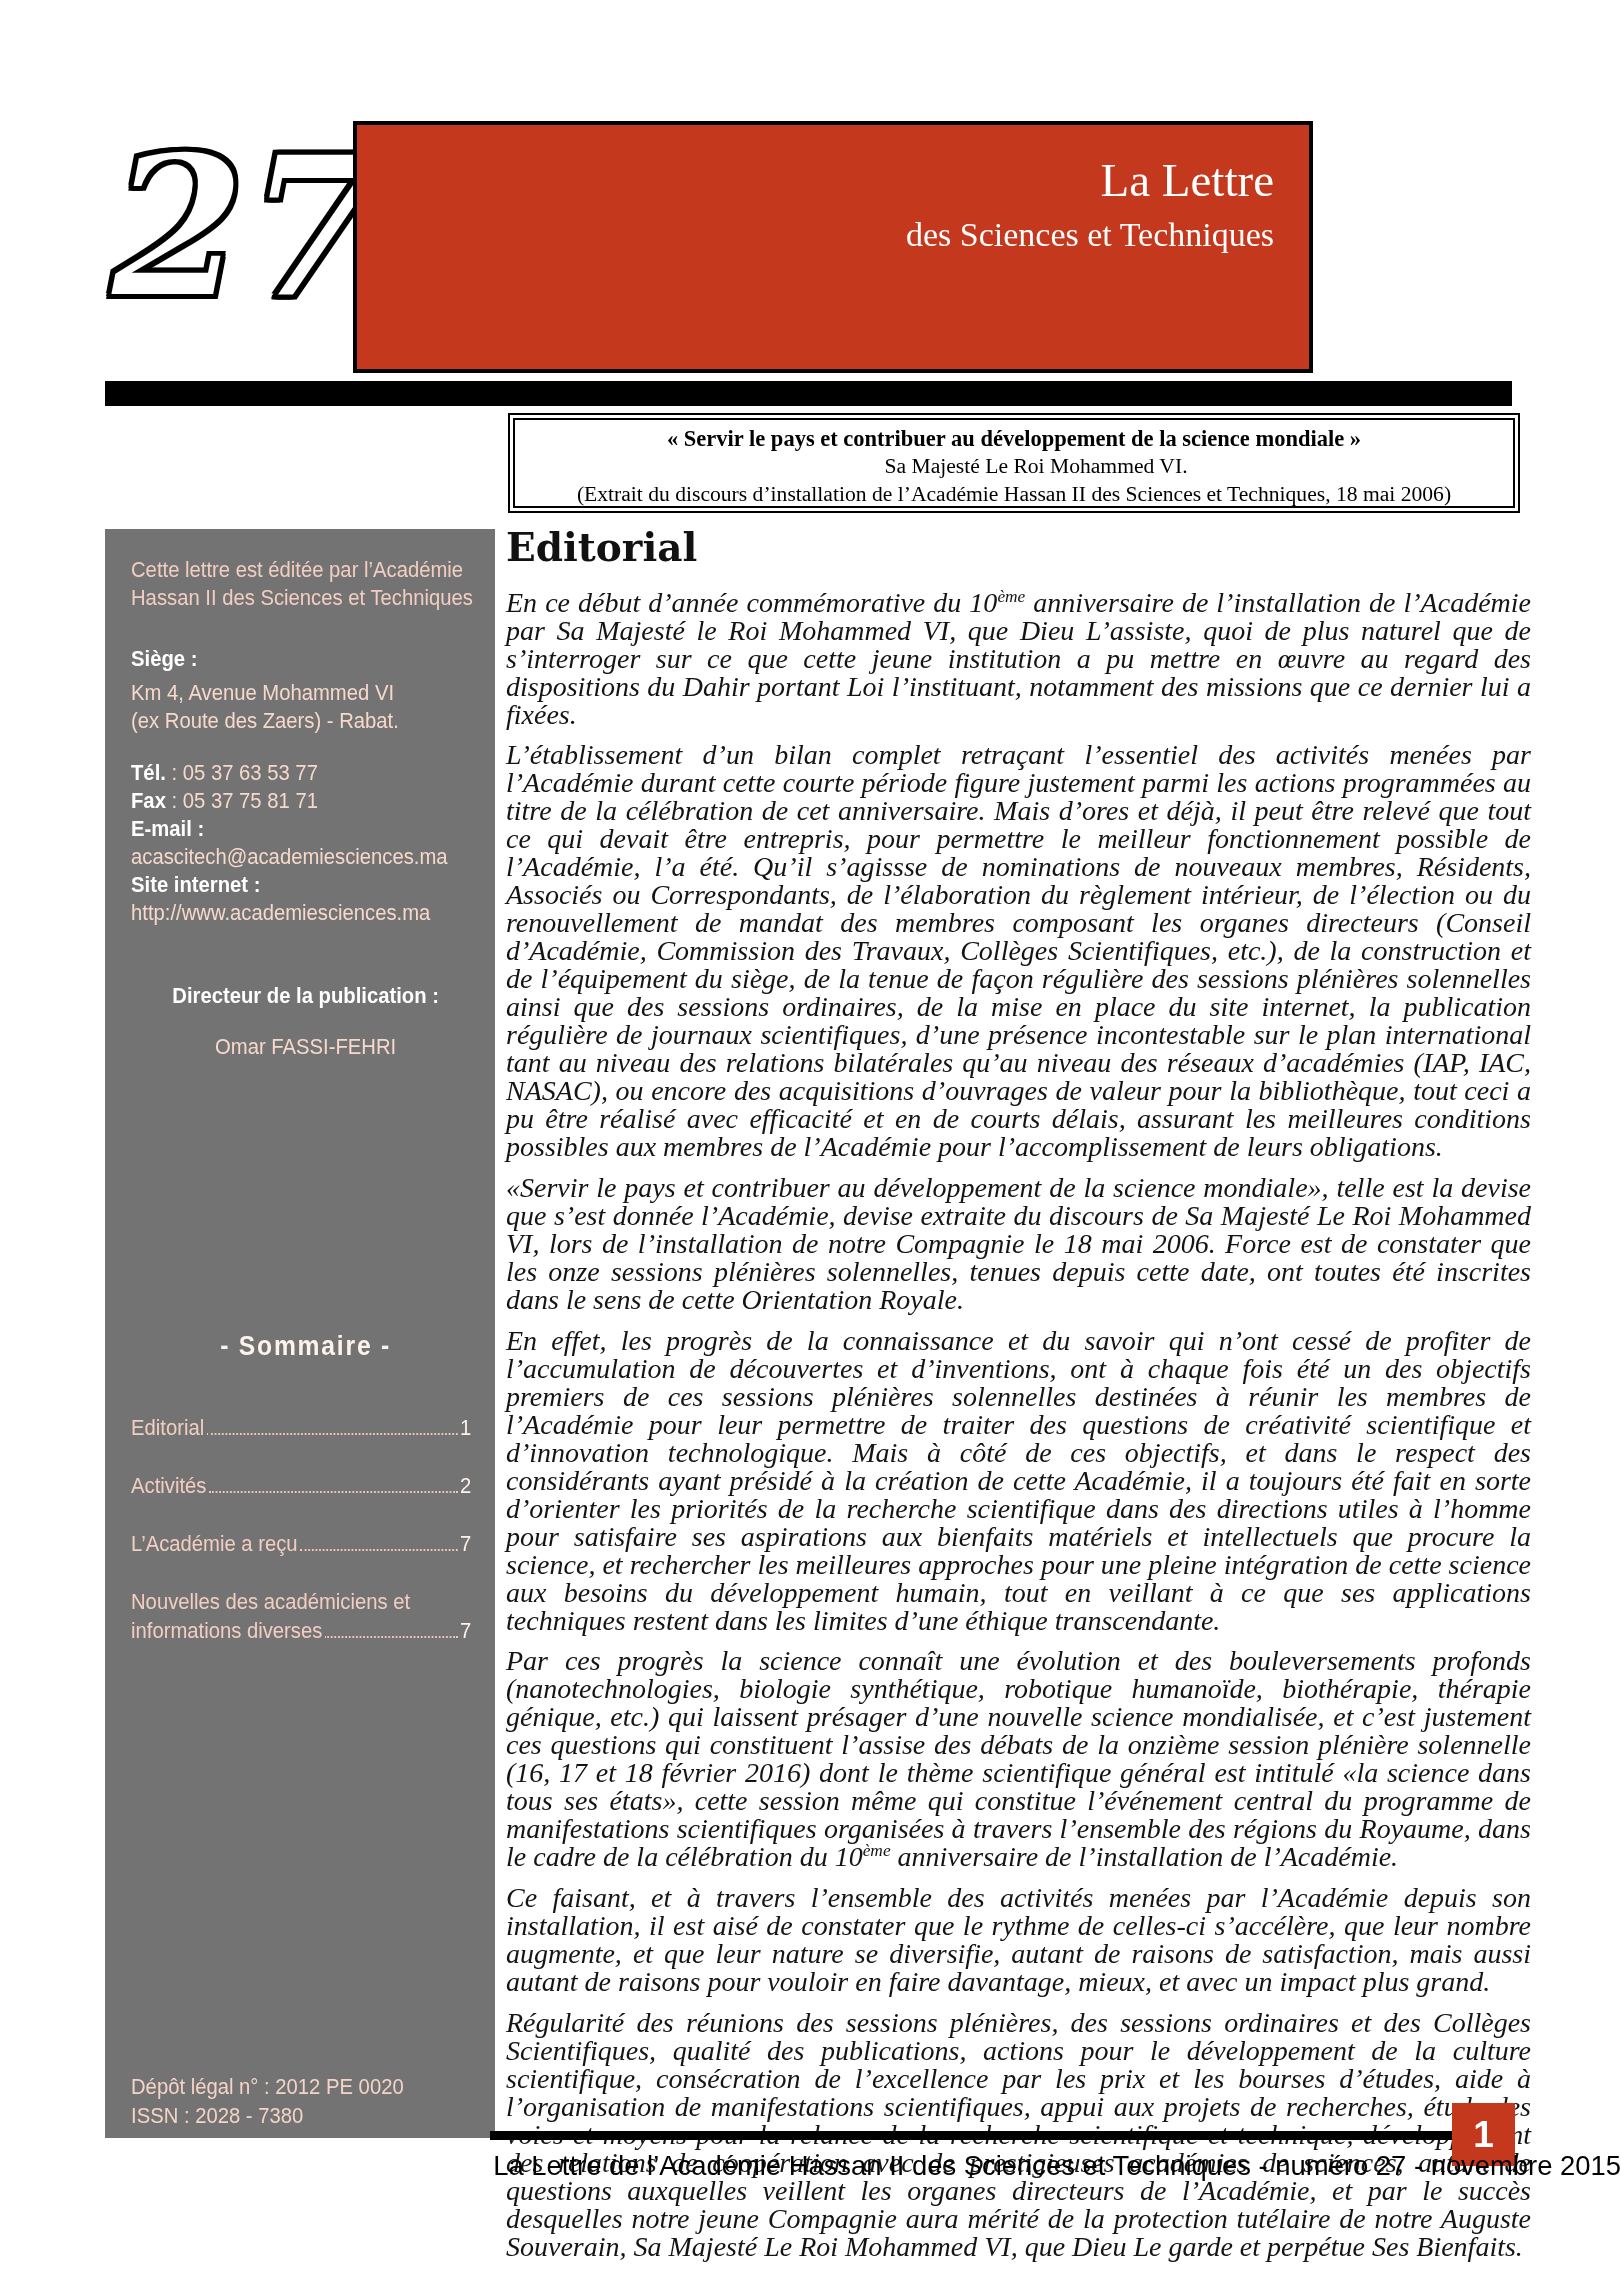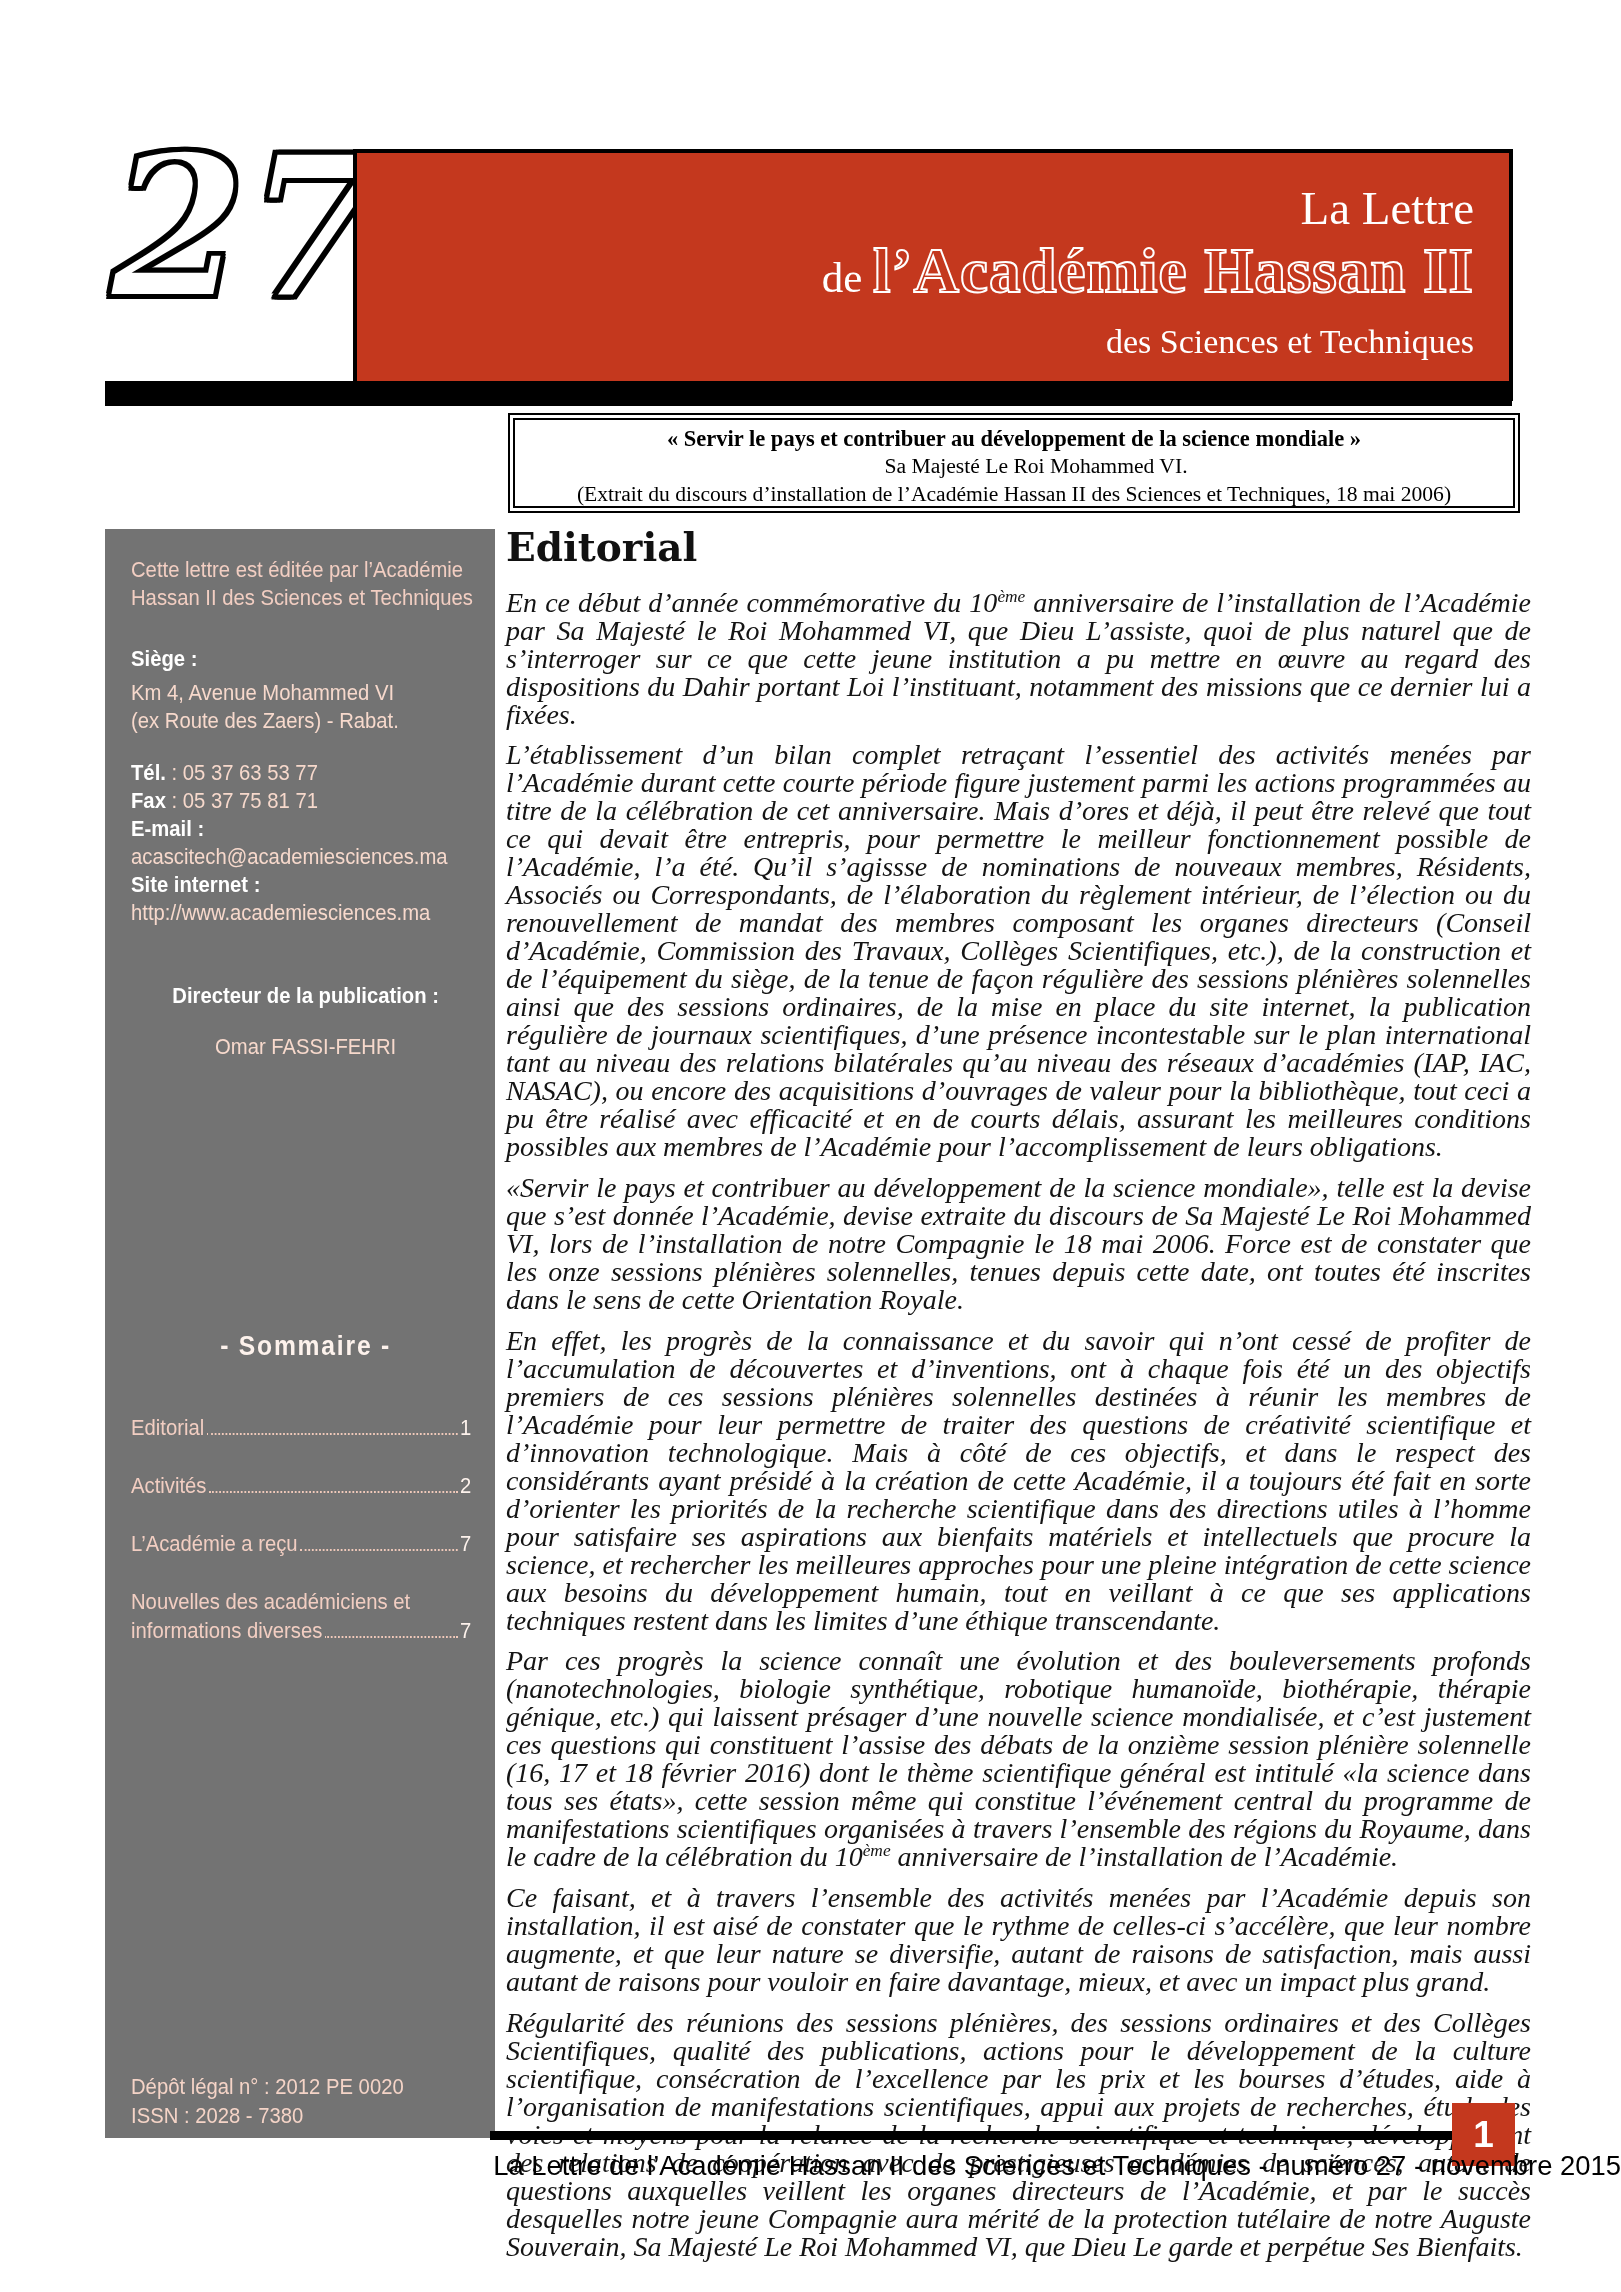--- a/index.html
+++ b/index.html
@@ -11,25 +11,24 @@
   .num27{
     position:absolute;left:110px;top:125px;width:255px;
     font-family:"DejaVu Serif",serif;font-style:italic;font-weight:700;
     font-size:196px;line-height:1.05;color:#ffffff;
     -webkit-text-stroke:3.9px #000;
     text-shadow:-2.9px -2.9px 0 #000,2.9px -2.9px 0 #000,-2.9px 2.9px 0 #000,2.9px 2.9px 0 #000,
                 -2.9px 0 0 #000,2.9px 0 0 #000,0 -2.9px 0 #000,0 2.9px 0 #000;
   }
   
   .masthead{
-    position:absolute;left:353px;top:121px;width:1160px;height:252px;
+    position:absolute;left:353px;top:121px;width:960px;height:252px;
     box-sizing:border-box;border:4.9px solid #000;background:#c4381e;
     text-align:right;padding:29px 35px 0 0;color:#fff;
     font-family:"Liberation Serif",serif;
-    margin-top:28px;
   }
   .mh-line1{font-size:47px;line-height:53px;}
   .mh-line2{font-size:43px;line-height:73px;}
   .mh-line2 .outline{
     font-size:63px;font-weight:700;letter-spacing:1px;
     color:transparent;-webkit-text-stroke:2px #ffffff;
   }
   @supports not (-webkit-text-stroke: 1px #fff){
     .mh-line2 .outline{color:#fff;}
   }
@@ -100,21 +99,20 @@
 </style>
 </head>
 <body>
 
 <div class="page">
 
   <div class="num27">27</div>
 
   <div class="masthead">
     <div class="mh-line1">La Lettre</div>
-    <div class="mh-line2"><span>de </span><span class="outline">l’Académie Hassan II</span></div>
     <div class="mh-line3">des Sciences et Techniques</div>
   </div>
 
   <div class="black-bar"></div>
 
   <div class="quote-box">
     <div class="q1">« Servir le pays et contribuer au développement de la science mondiale »</div>
     <div class="q2">Sa Majesté Le Roi Mohammed VI.</div>
     <div class="q3">(Extrait du discours d’installation de l’Académie Hassan II des Sciences et Techniques, 18 mai 2006)</div>
   </div>

